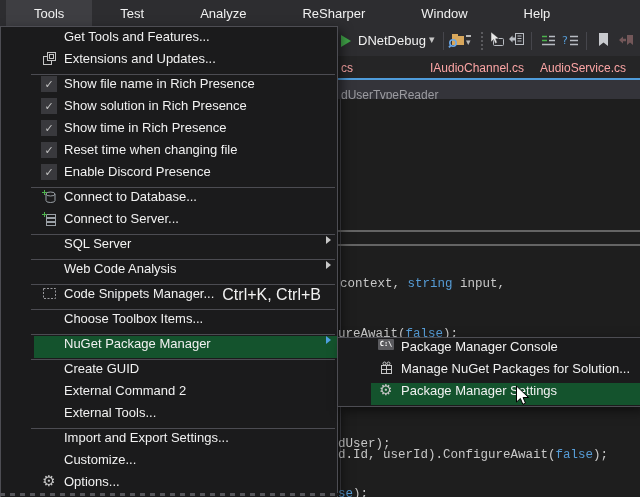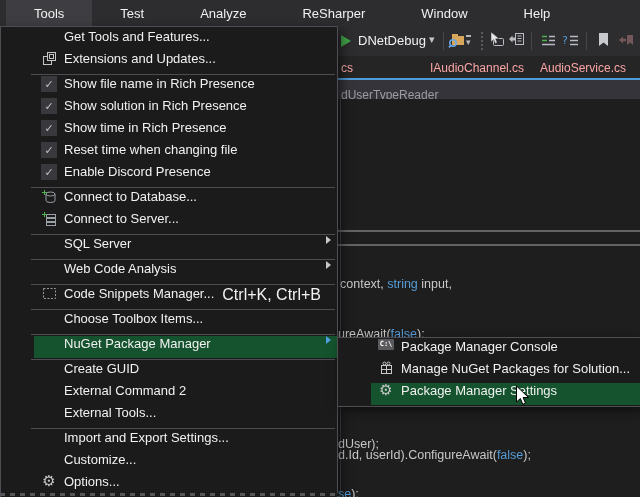--- a/index.html
+++ b/index.html
@@ -23,21 +23,21 @@
   
   .tabstrip{position:absolute;left:0;top:56px;width:640px;height:24px;background:#252526;z-index:1;}
   .tab{position:absolute;top:5px;font-size:12px;color:#fca5a5;}
   .tab-underline{position:absolute;bottom:0;left:0;width:640px;height:2px;background:#4f9cda;}
   .breadcrumb{position:absolute;left:0;top:80px;width:640px;height:19px;background:#34343a;z-index:1;}
   .breadcrumb-text{position:absolute;left:341px;top:8px;font-size:12px;color:#9b9ba0;}
   
   .editor{position:absolute;left:0;top:99px;width:640px;height:398px;background:#1e1e1e;z-index:1;}
   .vline{position:absolute;left:340px;top:0;width:1px;height:398px;background:#414147;}
   .hline{position:absolute;left:338px;right:0;height:2px;background:#646464;}
-  .code{position:absolute;font-family:Liberation Sans, sans-serif;
+  .code{position:absolute;font-family:Liberation Mono, monospace;
         font-size:12.5px;color:#c8c8c8;white-space:pre;}
   .kw{color:#569cd6;}
   
   .menu{position:absolute;left:0;top:26px;width:338px;height:478px;box-sizing:border-box;
         background:#1b1b1c;border:1px solid #4d4d53;box-shadow:4px 4px 10px rgba(0,0,0,.5);
         z-index:20;padding-top:2px;}
   .mi{height:22px;display:flex;align-items:flex-start;color:#f1f1f1;font-size:13px;margin-left:33px;}
   .mi.hl{background:#14532d;}
   .ico{width:30px;flex:none;display:flex;justify-content:center;align-items:center;}
   .lbl{margin-right:auto;white-space:nowrap;}

